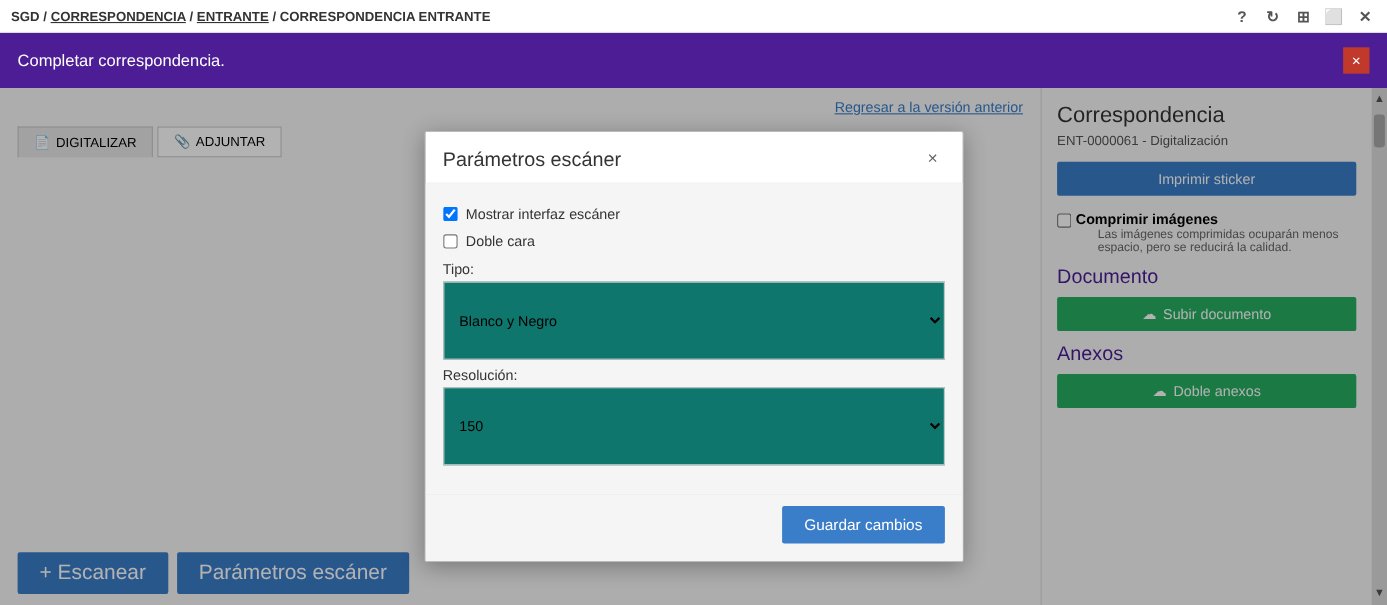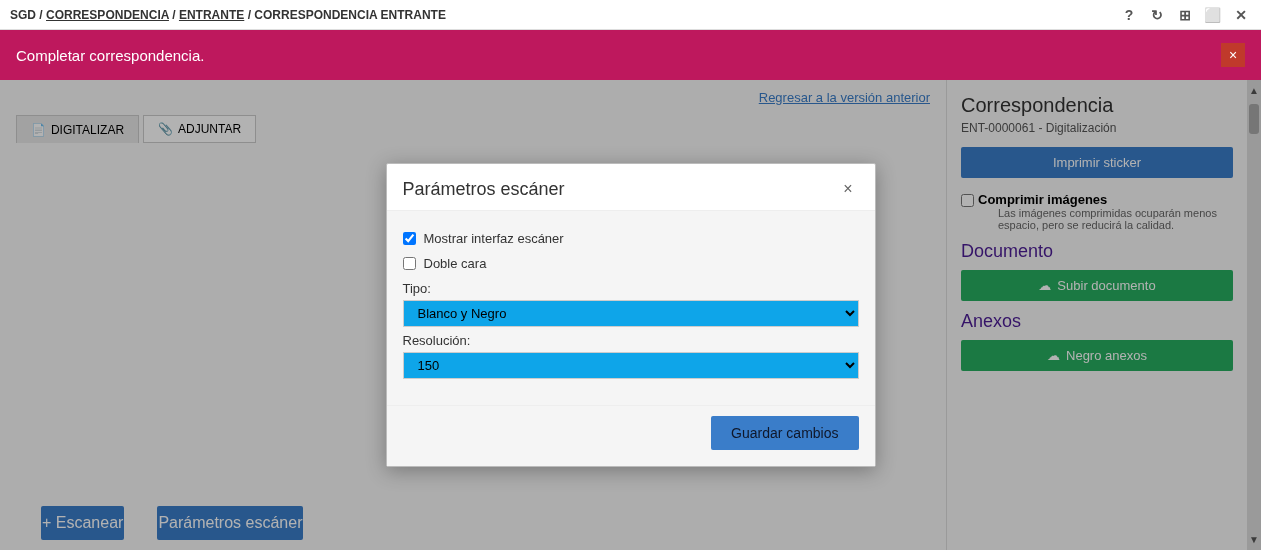--- a/index.html
+++ b/index.html
@@ -44,21 +44,21 @@
       display: flex;
       align-items: center;
       justify-content: center;
       cursor: pointer;
       font-size: 14px;
       color: #555;
     }
 
     
     .notification-bar {
-      background: #be185d;
+      background: #4c1d95;
       color: white;
       padding: 12px 16px;
       font-size: 15px;
       display: flex;
       align-items: center;
       justify-content: space-between;
       position: relative;
       height: 50px;
     }
     .notification-close {
@@ -124,25 +124,24 @@
       position: absolute;
       bottom: 10px;
       left: 16px;
       display: flex;
       gap: 8px;
     }
     .btn-blue {
       background: #3a7dc9;
       color: white;
       border: none;
-      padding: 8px 1px;
-      font-size: 16px;
+      padding: 8px 20px;
+      font-size: 19px;
       cursor: pointer;
       border-radius: 2px;
-      margin-left: 25px;
     }
 
     
     .right-panel {
       width: 300px;
       background: #f8f8f8;
       padding: 14px;
       overflow-y: auto;
     }
     .right-panel h3 {
@@ -300,30 +299,30 @@
       margin-bottom: 6px;
     }
     .form-group label {
       display: block;
       font-size: 13px;
       color: #333;
       margin-bottom: 4px;
     }
     .form-select {
       width: 100%;
-      padding: 4px 10px;
+      padding: 26px 10px;
       border: 1px solid #ccc;
-      background: #0ea5e9;
+      background: #0f766e;
       font-size: 13px;
       appearance: auto;
       cursor: pointer;
     }
     .btn-save {
       background: #3a7dc9;
-      color: #0f172a;
+      color: #ffffff;
       border: none;
       padding: 9px 20px;
       font-size: 14px;
       cursor: pointer;
       border-radius: 2px;
     }
   </style>
 </head>
 <body>
 
@@ -387,21 +386,21 @@
 
     <div class="section-title">Documento</div>
     <button class="btn-green">
       <span>☁</span>
       <span>Subir documento</span>
     </button>
 
     <div class="section-title">Anexos</div>
     <button class="btn-green">
       <span>☁</span>
-      <span>Negro anexos</span>
+      <span>Doble anexos</span>
     </button>
   </div>
 
   <div class="scroll-bar">
     <div class="scroll-arrow">▲</div>
     <div class="scroll-thumb"></div>
     <div style="flex:1"></div>
     <div class="scroll-arrow">▼</div>
   </div>
 

